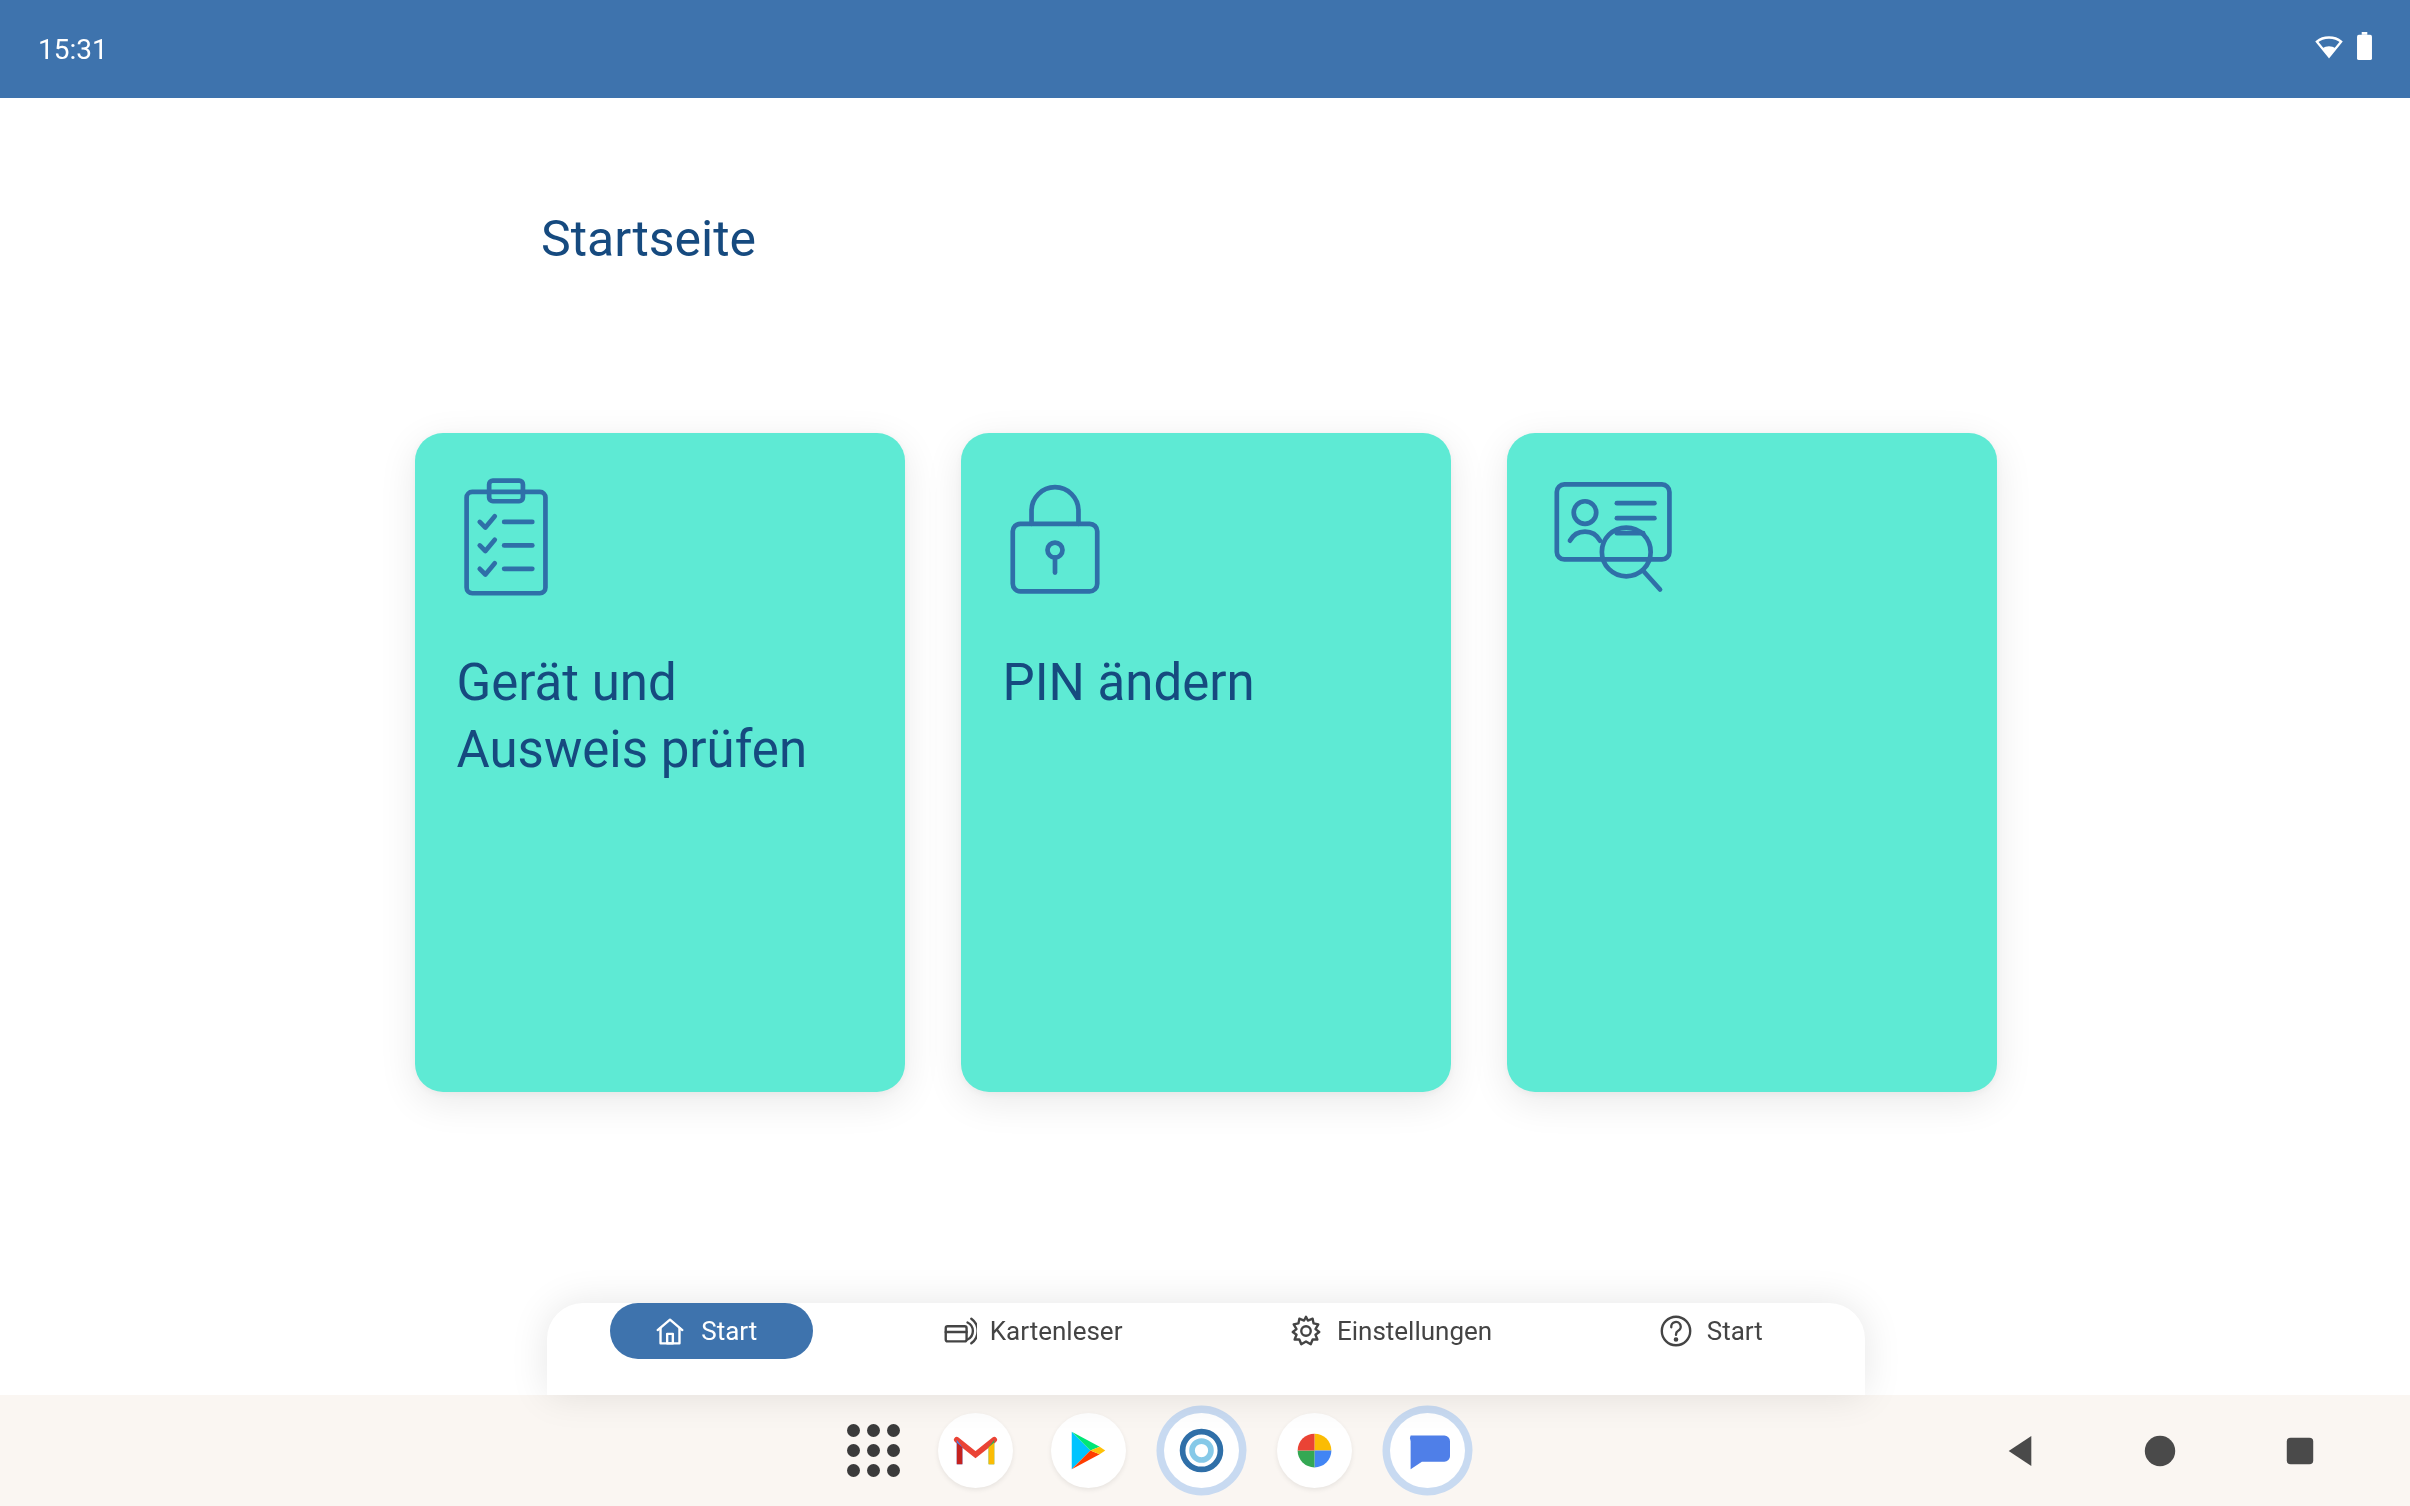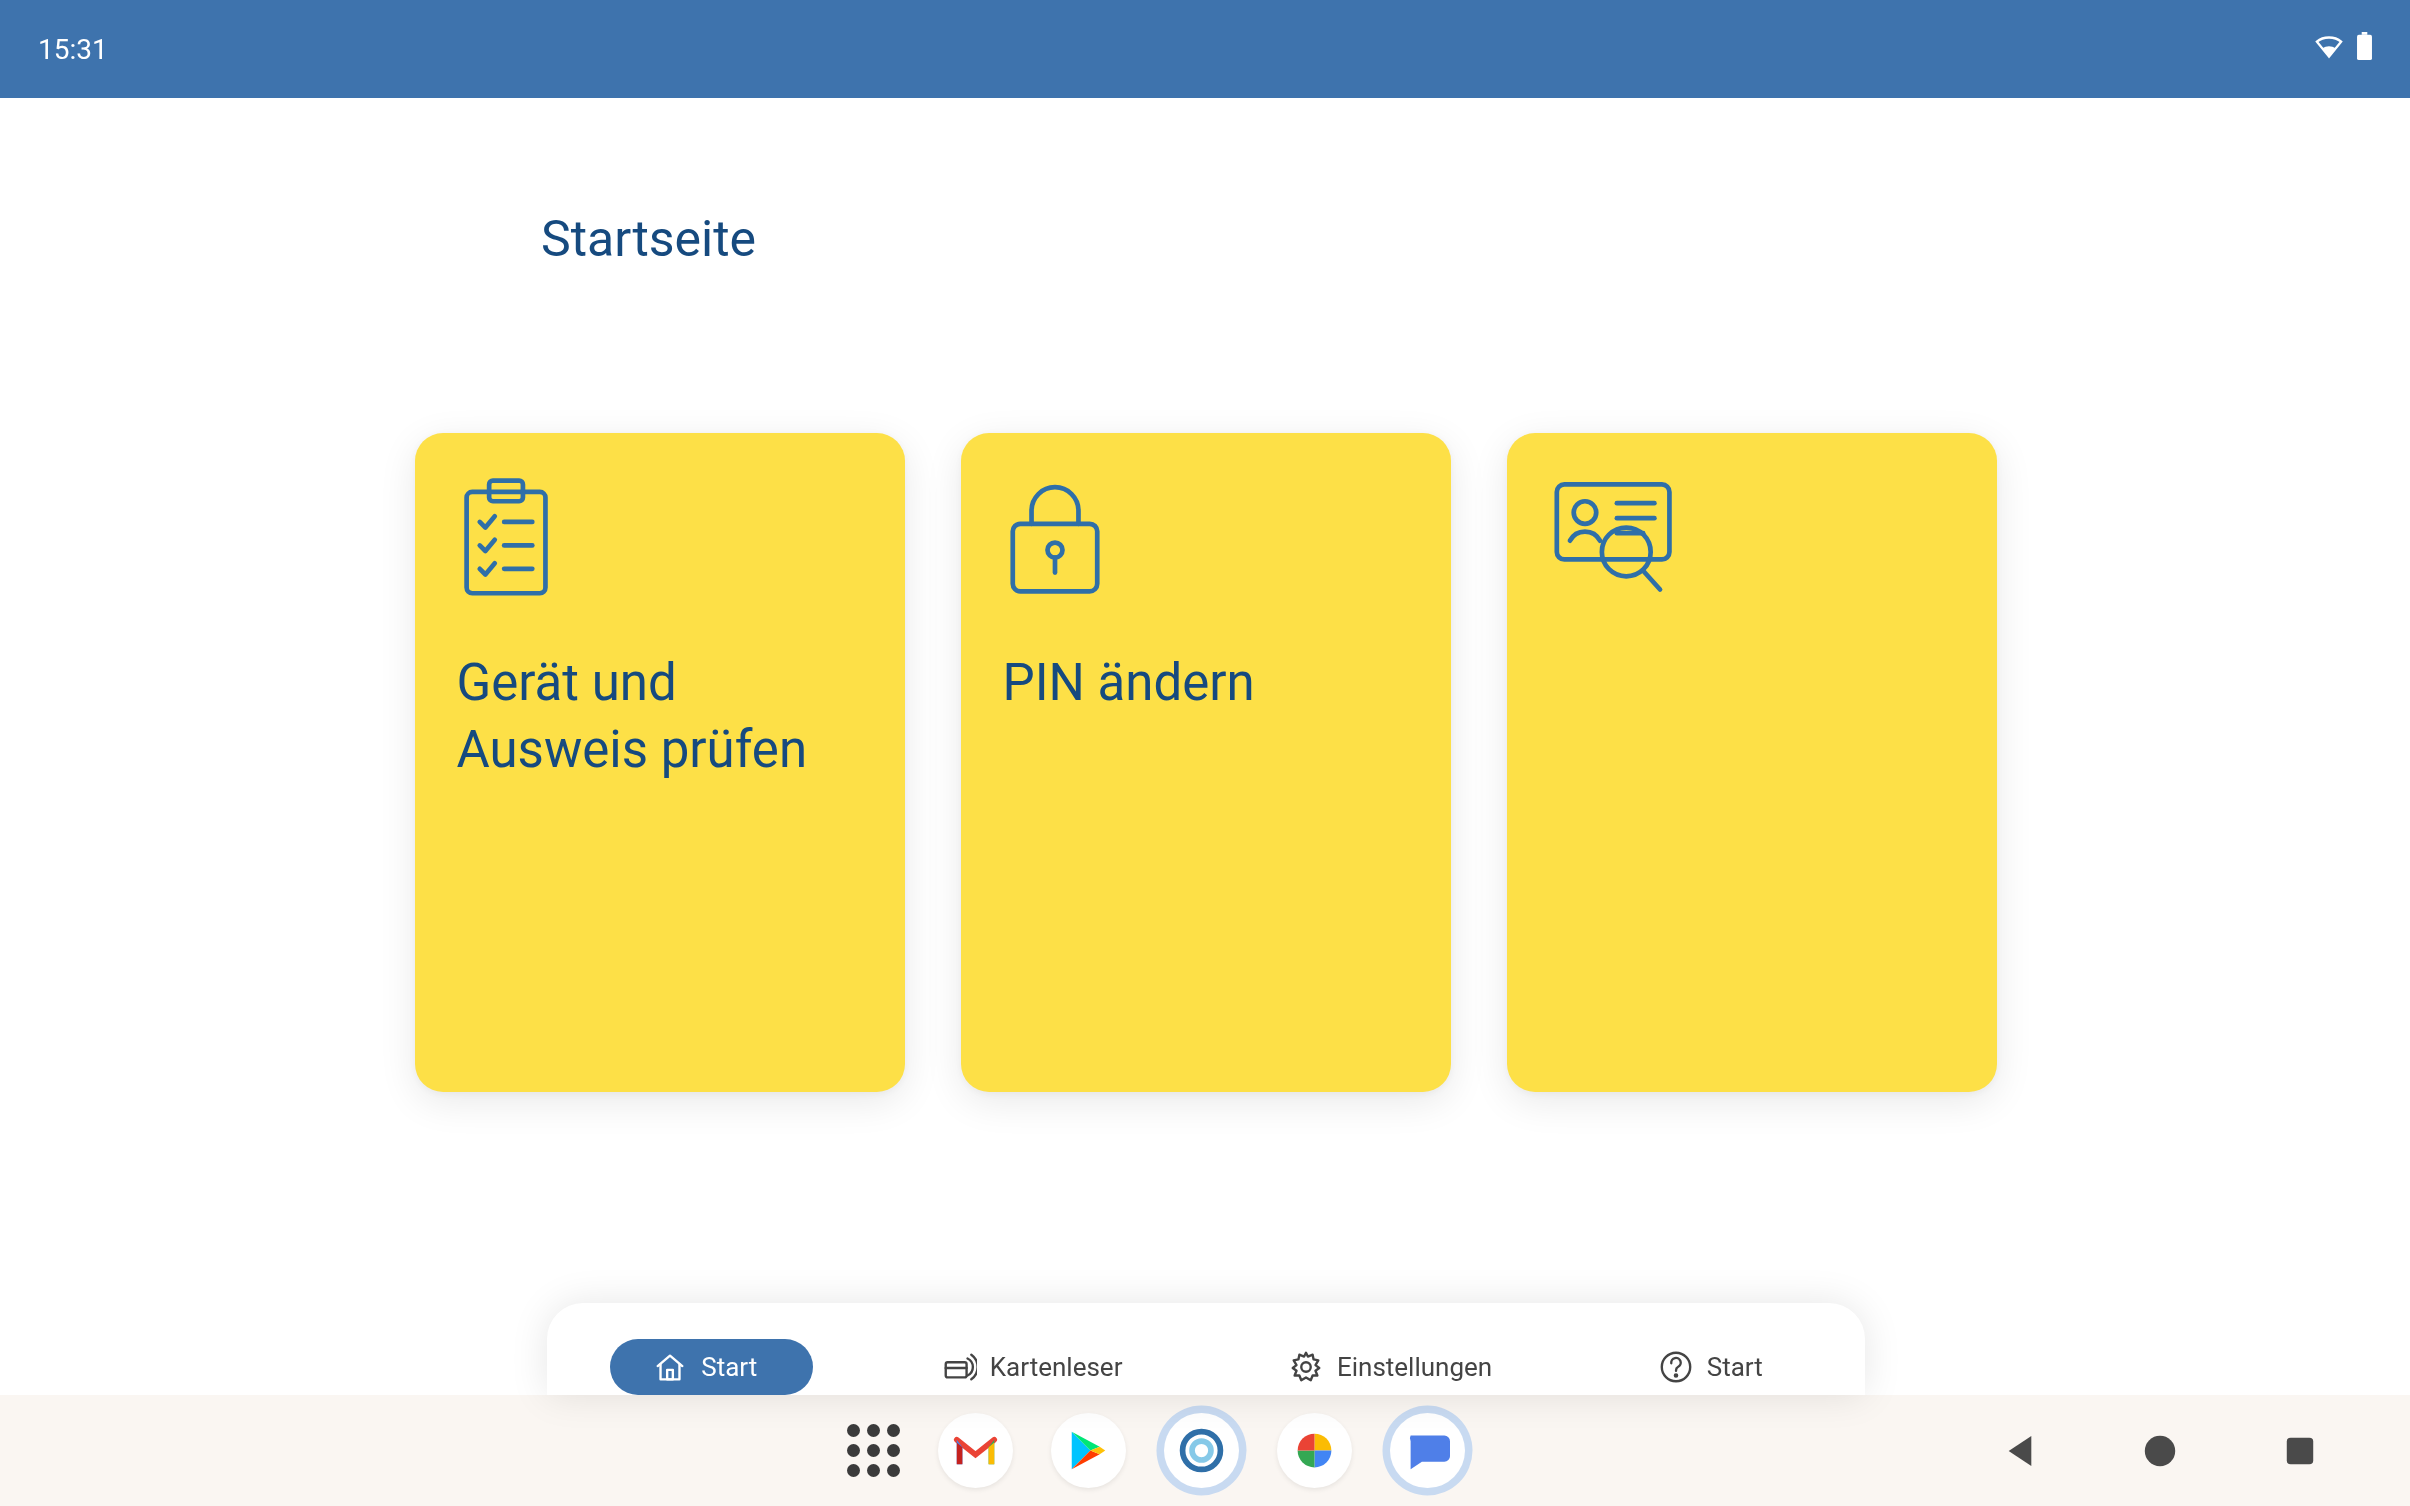--- a/index.html
+++ b/index.html
@@ -8,26 +8,26 @@
   
   .status-bar { background:#3e73ad; height:98px; display:flex; align-items:center; justify-content:space-between; padding:0 38px; color:#fff; font-size:28px; font-weight:400; }
   .status-left { }
   .status-right { display:flex; align-items:center; gap:13px; }
   
   
   .content { position:relative; height:calc(1507px - 99px - 111px); padding-top:112px; }
   .page-title { color:#164a7f; font-size:50px; font-weight:400; margin-left:541px; }
   
   .cards { display:flex; gap:56px; margin-top:165px; justify-content:center; }
-  .card { width:490px; height:659px; background:#fde047; border-radius:28px; box-shadow:0 9.4px 38px rgba(0,0,0,0.09), 0 1.9px 7.5px rgba(0,0,0,0.04); padding:42px 42px; cursor:pointer; }
+  .card { width:490px; height:659px; background:#5eead4; border-radius:28px; box-shadow:0 9.4px 38px rgba(0,0,0,0.09), 0 1.9px 7.5px rgba(0,0,0,0.04); padding:42px 42px; cursor:pointer; }
   .card-icon { height:122px; display:flex; align-items:flex-start; }
   .card-title { color:#164a7f; font-size:51px; font-weight:400; line-height:1.32; margin-top:52px; }
   
   
-  .app-nav { position:absolute; bottom:0; left:50%; transform:translateX(-50%); width:1318px; height:92px; background:#fff; border-radius:36px 36px 0 0; box-shadow:0 0 38px rgba(0,0,0,0.10); display:flex; align-items:flex-end; justify-content:space-around; padding:0 19px; }
+  .app-nav { position:absolute; bottom:0; left:50%; transform:translateX(-50%); width:1318px; height:92px; background:#fff; border-radius:36px 36px 0 0; box-shadow:0 0 38px rgba(0,0,0,0.10); display:flex; align-items:flex-start; justify-content:space-around; padding:0 19px; }
   .nav-item { display:flex; align-items:center; gap:13px; font-size:26px; color:#444; height:56px; padding:0 38px; border-radius:28px; cursor:pointer; }
   .nav-item.active { background:#3e73ad; color:#fff; padding:0 56px 0 42px; }
   .nav-item .ico { display:inline-flex; }
   
   
   .sys-bar { height:111px; background:#faf6f2; display:flex; align-items:center; justify-content:space-between; padding:0 94px 0 847px; }
   .dock { display:flex; align-items:center; gap:38px; }
   .dock-icon { width:75px; height:75px; border-radius:50%; background:#fff; display:flex; align-items:center; justify-content:center; box-shadow:0 1.9px 5.6px rgba(0,0,0,0.08); cursor:pointer; }
   .dock-icon.ring { box-shadow:0 0 0 7.5px #c8daf1, 0 1.9px 5.6px rgba(0,0,0,0.08); }
   .app-drawer { width:53px; height:53px; display:grid; grid-template-columns:repeat(3,1fr); grid-template-rows:repeat(3,1fr); gap:6.6px; cursor:pointer; }

